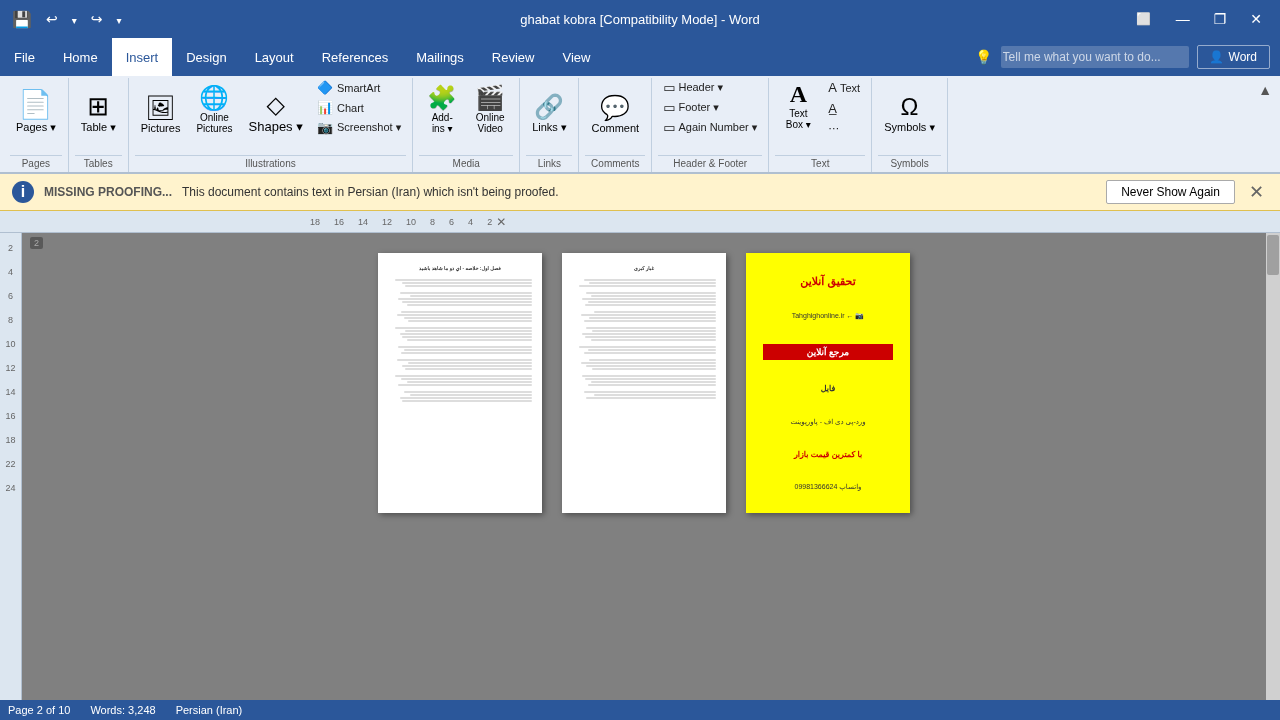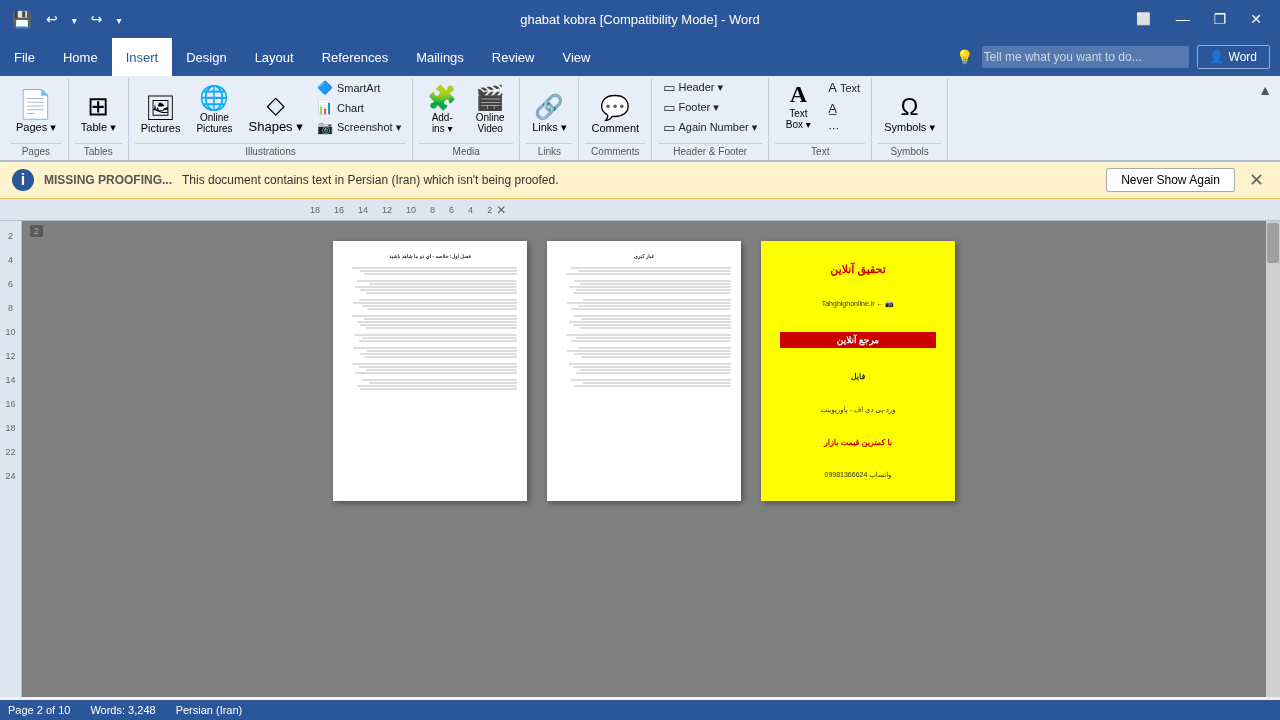--- a/index.html
+++ b/index.html
@@ -44,21 +44,21 @@
       gap: 8px;
       padding-right: 10px;
     }
     .search-box {
       background: rgba(255,255,255,0.2);
       border: none;
       color: white;
       padding: 4px 2px;
       border-radius: 2px;
       font-size: 12px;
-      width: 207px;
+      width: 188px;
     }
     .search-box::placeholder { color: rgba(255,255,255,0.7); }
     .share-btn {
       background: none;
       border: 1px solid rgba(255,255,255,0.5);
       color: white;
       padding: 4px 12px;
       cursor: pointer;
       font-size: 12px;
       border-radius: 2px;
@@ -92,21 +92,21 @@
       gap: 2px;
       flex: 1;
       padding-bottom: 4px;
     }
     .ribbon-group-title {
       font-size: 10px;
       color: #555;
       text-align: center;
       padding: 2px 0 3px 0;
       border-top: 1px solid #c0cfe0;
-      margin-top: 2px;
+      margin-top: 14px;
     }
 
     
     .btn-large {
       display: flex;
       flex-direction: column;
       align-items: center;
       padding: 3px 5px 2px;
       cursor: pointer;
       border: 1px solid transparent;
@@ -205,21 +205,21 @@
     
     .page-row {
       display: flex;
       gap: 20px;
       justify-content: center;
     }
 
     
     .doc-page {
       background: white;
-      width: 194px;
+      width: 164px;
       height: 260px;
       box-shadow: 2px 2px 6px rgba(0,0,0,0.4);
       overflow: hidden;
       position: relative;
     }
     .doc-page-content {
       padding: 12px 10px;
       font-size: 4px;
       line-height: 1.4;
       color: #333;

